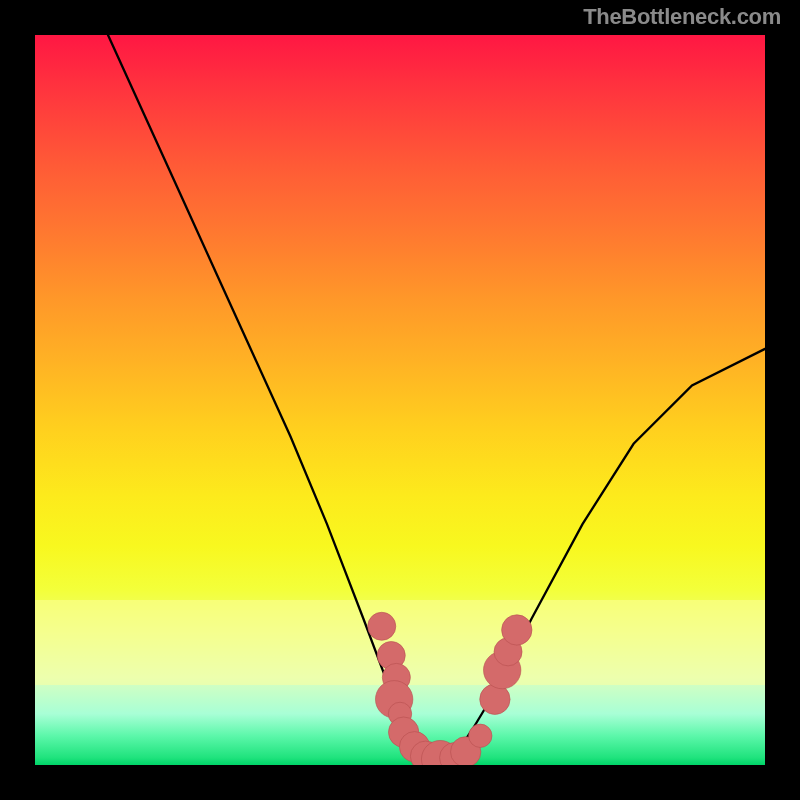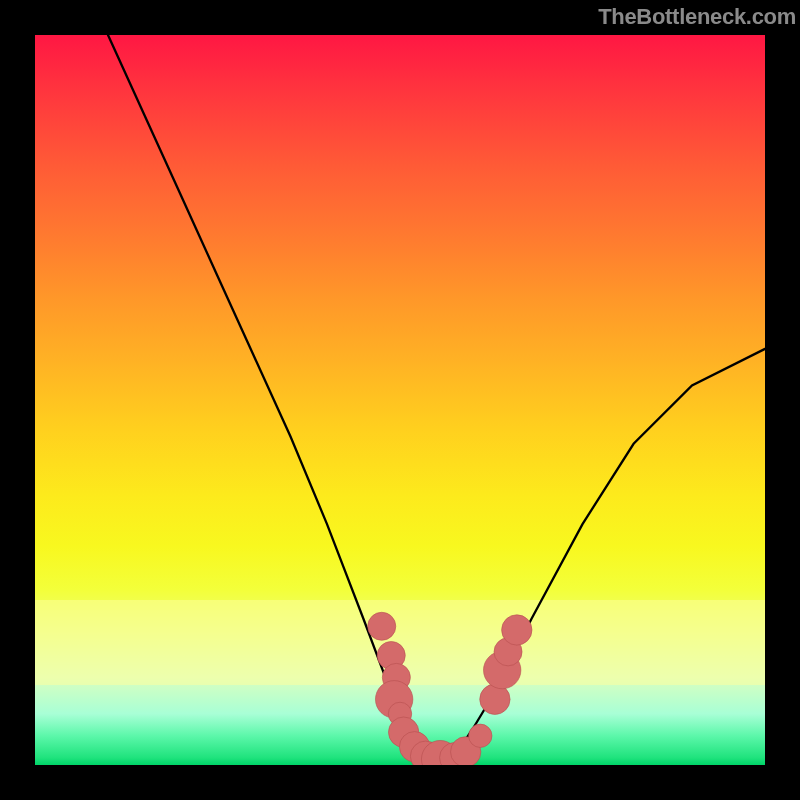--- a/index.html
+++ b/index.html
@@ -15,21 +15,21 @@
   .outer {
     position: relative;
     width: 800px;
     height: 800px;
     background: #000000;
   }
 
   .watermark {
     position: absolute;
     top: 4px;
-    right: 4px;
+    right: 19px;
     color: #8a8a8a;
     font-size: 22px;
     font-weight: 600;
     letter-spacing: -0.3px;
     z-index: 5;
   }
 
   .plot-bg {
     position: absolute;
     left: 35px;

